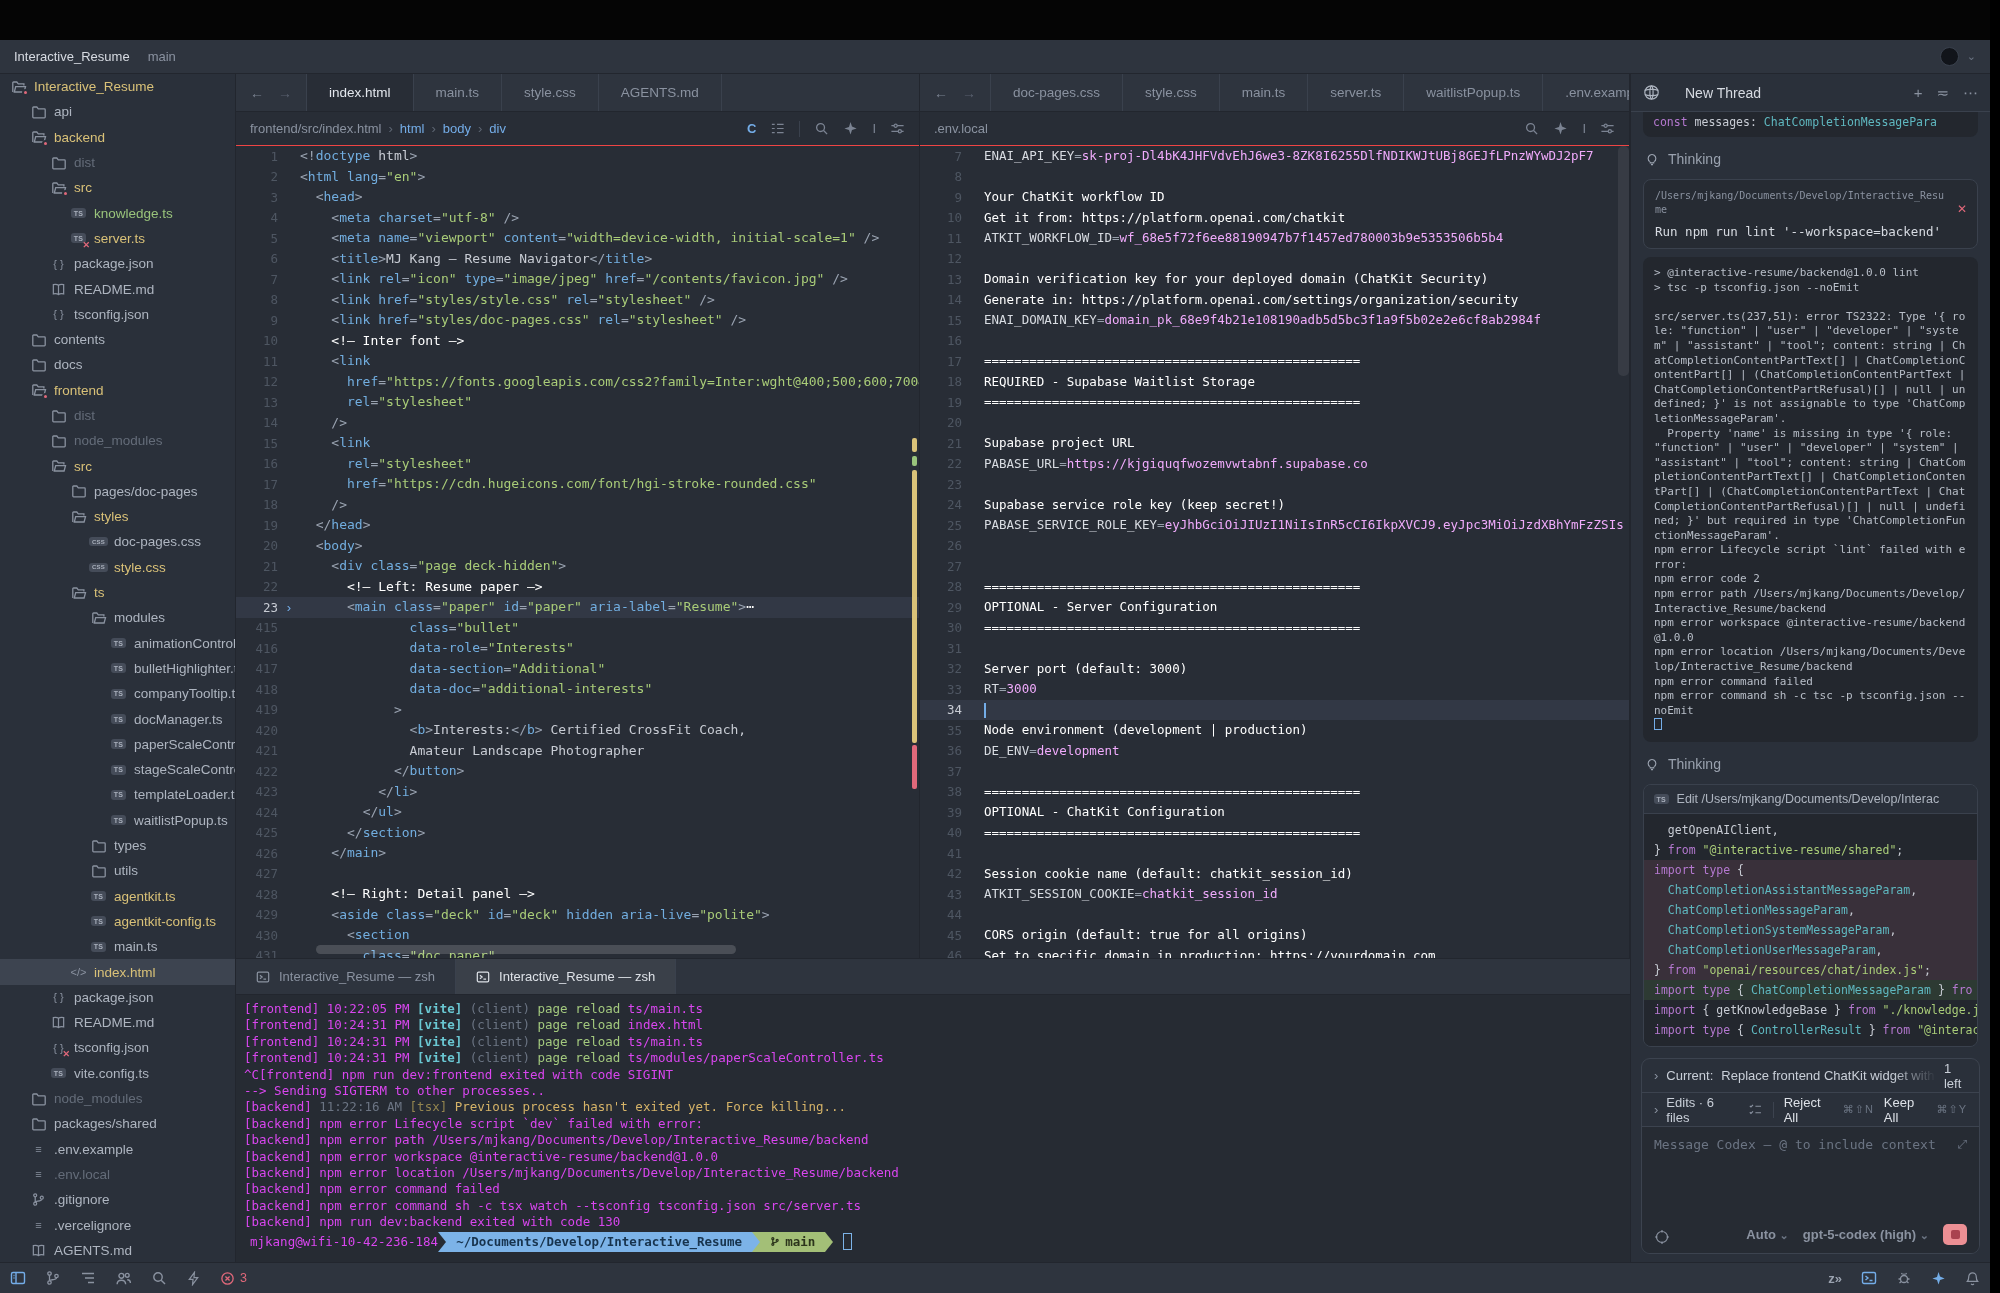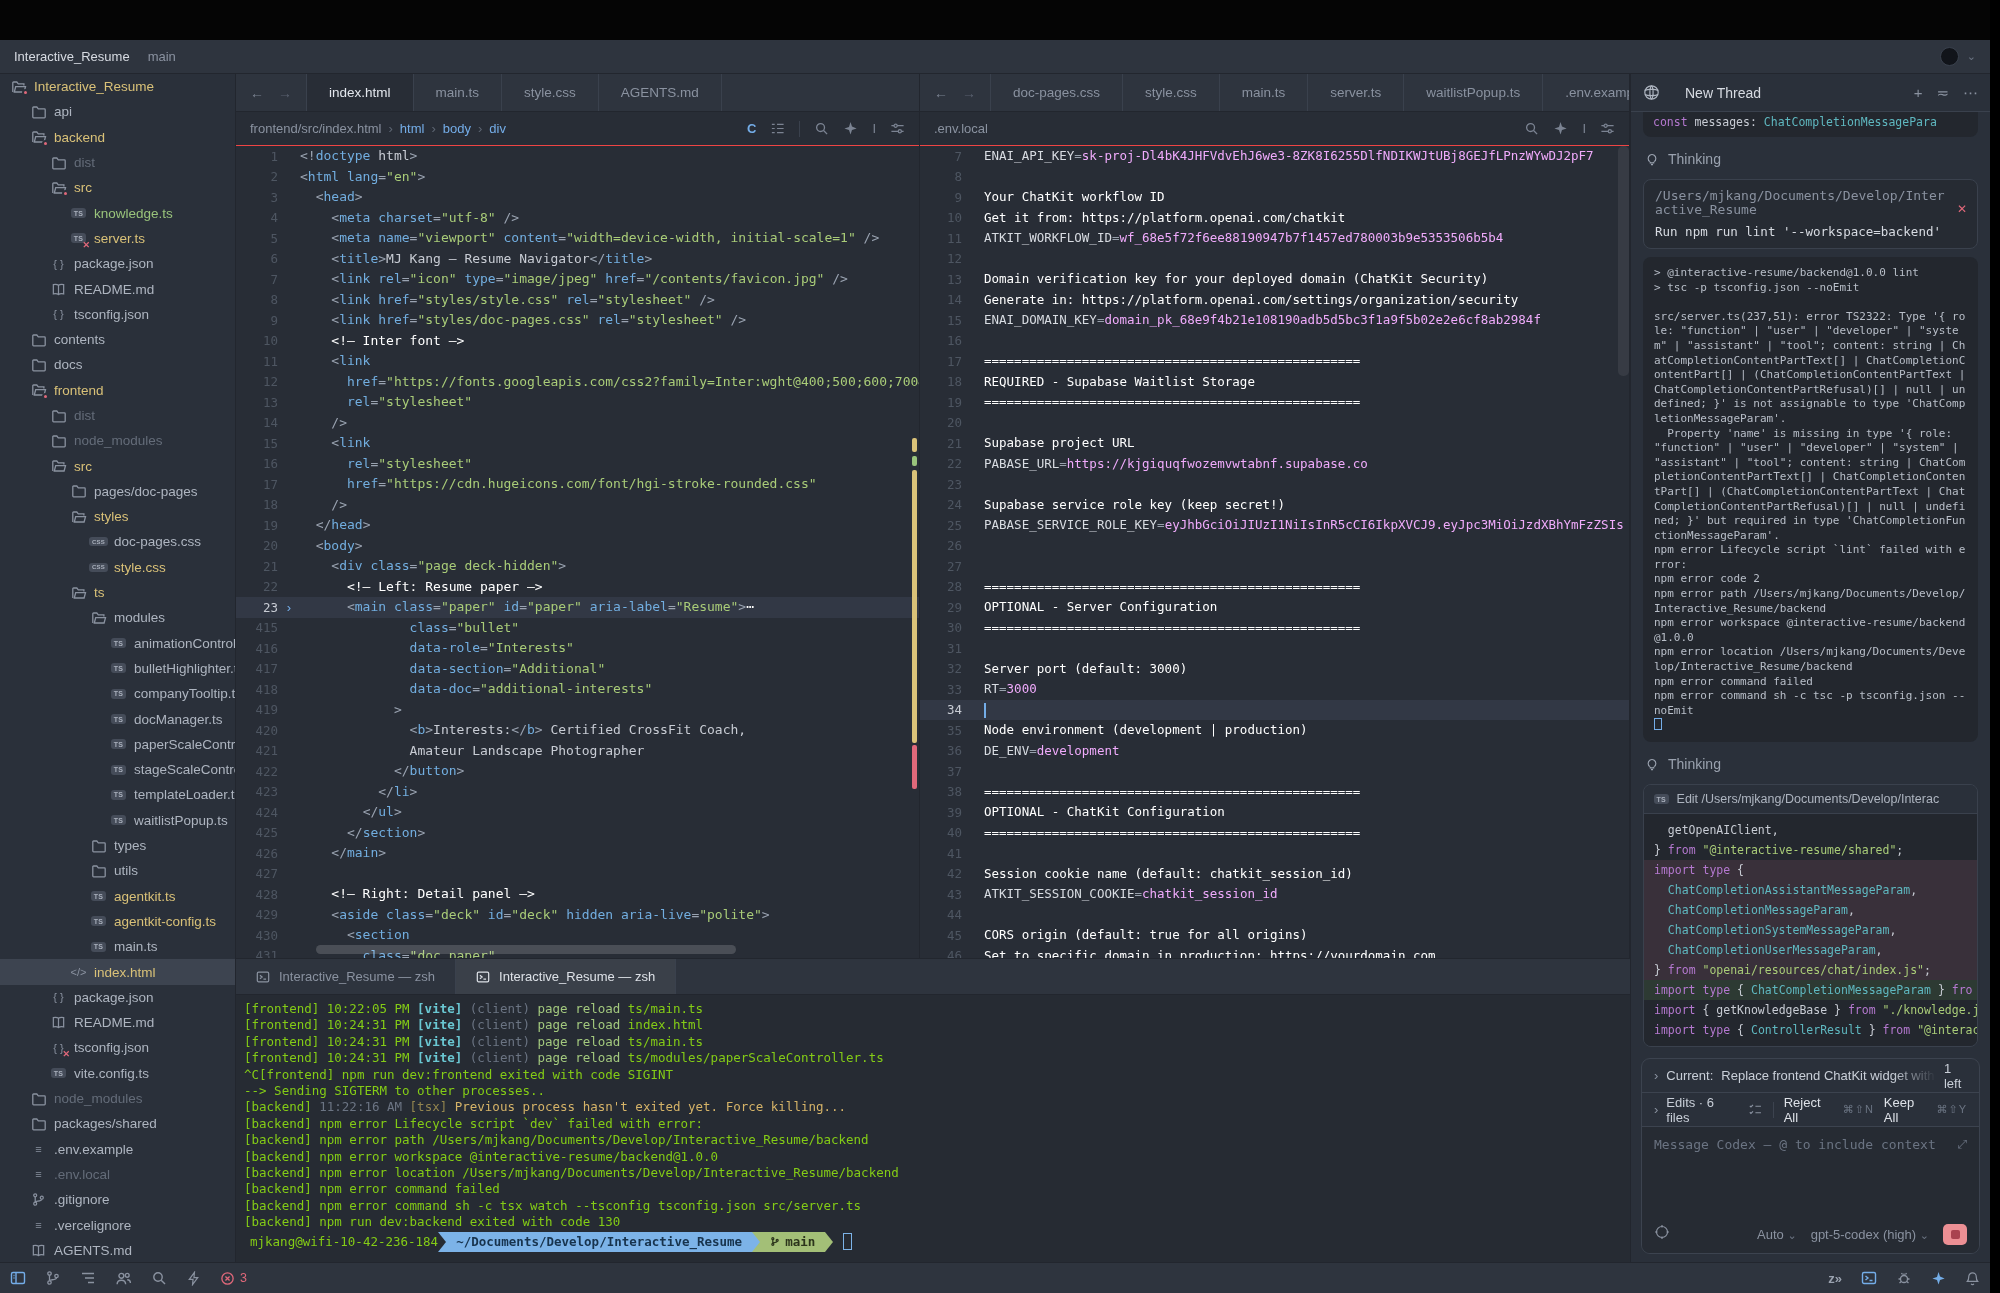--- a/index.html
+++ b/index.html
@@ -63,63 +63,63 @@
   .hscroll{position:absolute;left:80px;bottom:4px;width:420px;height:9px;border-radius:5px;background:rgba(255,255,255,0.16);}
   .vthumb{position:absolute;right:0;top:0;width:11px;height:230px;background:rgba(255,255,255,0.07);border-radius:5px;}
 
   
   #terminal{flex:1;display:flex;flex-direction:column;background:#262b33;border-top:1px solid #22262e;min-height:0;}
   #termtabs{height:36px;display:flex;background:#2e343e;flex:none;border-bottom:1px solid #22262e;}
   .ttab{display:flex;align-items:center;gap:9px;padding:0 20px;font-size:13px;color:#8a92a0;border-right:1px solid #3a414d;}
   .ttab.active{background:#3a4049;color:#dde1e7;}
   #termbody{flex:1;padding:6px 0 0 8px;overflow:hidden;}
   .tline{white-space:pre;font-size:12.5px;line-height:16.4px;}
-  .sg-w{color:#84cc16;} .sg-d{color:#6b7483;} .sg-cy{color:#6ac7d2;font-weight:bold;} .sg-gr{color:#a3c97e;} .sg-ye{color:#d5b368;} .sg-dy{color:#93854f;}
+  .sg-w{color:#d946ef;} .sg-d{color:#6b7483;} .sg-cy{color:#6ac7d2;font-weight:bold;} .sg-gr{color:#a3c97e;} .sg-ye{color:#d5b368;} .sg-dy{color:#93854f;}
   #prompt{display:flex;align-items:center;height:20px;margin-top:1px;font-size:12.5px;}
   .pl-seg{display:flex;align-items:center;height:20px;padding:0 10px;font-weight:bold;}
   .pl-blue{background:#7cb3e8;color:#17334d;}
   .pl-green{background:#a3bf77;color:#2c351c;gap:5px;}
   .tri{width:0;height:0;border-top:10px solid transparent;border-bottom:10px solid transparent;}
   .tri.notch{border-top:10px solid #7cb3e8;border-bottom:10px solid #7cb3e8;border-left:8px solid #262b33;}
   .tri.b2g{border-left:8px solid #7cb3e8;border-top:10px solid #a3bf77;border-bottom:10px solid #a3bf77;}
   .tri.g2bg{border-left:8px solid #a3bf77;}
   .curbox{width:9px;height:17px;border:1.5px solid #7cb3e8;margin-left:10px;}
 
   
   #agent{width:360px;flex:none;background:#2a303a;display:flex;flex-direction:column;border-left:1px solid #22262e;}
   #agent-head{height:38px;flex:none;display:flex;align-items:center;gap:25px;padding:0 12px;border-bottom:1px solid #3a414d;}
   #agent-head .title{font-size:14px;color:#d7dbe2;}
   #agent-head .hicons{margin-left:auto;display:flex;gap:14px;color:#8a92a0;font-size:15px;}
   #agent-body{flex:1;overflow:hidden;padding:0 12px;min-height:0;}
   .frag{background:#23272e;border-radius:0 0 8px 8px;padding:3px 10px 8px;font-size:11.5px;white-space:nowrap;overflow:hidden;}
   .sg-kw{color:#b478cf;} .sg-ty{color:#5fb8c0;} .sg-st{color:#a9cc78;} .sg-pl{color:#c8ccd4;}
   .think{display:flex;align-items:center;gap:9px;color:#9aa2af;font-size:14px;margin:14px 2px 12px;}
   .cmdcard{border:1px solid #3a414d;border-radius:8px;background:#262b33;padding:9px 11px;position:relative;}
-  .cmdpath{font-size:13px;line-height:14px;color:#8a92a0;word-break:break-all;width:290px;}
+  .cmdpath{font-size:10px;line-height:14px;color:#8a92a0;word-break:break-all;width:290px;}
   .cmdrun{font-size:12.5px;color:#d7dbe2;margin-top:7px;}
   .cmdx{position:absolute;right:10px;top:22px;color:#e0687a;font-size:12px;}
   .outblock{background:#23272e;border-radius:8px;margin-top:8px;padding:9px 11px;font-size:11px;line-height:14.6px;color:#b9bfc9;white-space:pre-wrap;word-break:break-all;}
   .ocursor{display:inline-block;width:8px;height:12px;border:1.5px solid #74ade8;vertical-align:-2px;}
   .editcard{border:1px solid #3a414d;border-radius:8px;overflow:hidden;margin-top:2px;}
   .editcard .ehead{display:flex;align-items:center;gap:8px;background:#2a303a;padding:7px 10px;font-size:12.5px;color:#aeb5c0;border-bottom:1px solid #3a414d;white-space:nowrap;overflow:hidden;}
   .editbody{background:#23272e;padding:6px 0;}
   .dline{padding:0 10px;font-size:11.5px;line-height:20px;white-space:pre;overflow:hidden;}
   .dline.del{background:#39303a;}
   .dline.add{background:#2d3a33;}
   #agent-foot{flex:none;margin:6px 10px 8px;border:1px solid #3c434f;border-radius:9px;overflow:hidden;background:#2a303a;}
   .frow{height:34px;display:flex;align-items:center;padding:0 12px;font-size:13px;border-bottom:1px solid #3c434f;color:#c9cfd8;gap:8px;}
   .frow .carat{color:#8a92a0;font-size:13px;}
   .fade-txt{white-space:nowrap;overflow:hidden;max-width:215px;-webkit-mask-image:linear-gradient(90deg,#000 80%,transparent);mask-image:linear-gradient(90deg,#000 80%,transparent);}
   .frow .right{margin-left:auto;display:flex;align-items:center;gap:10px;}
   .kbd{color:#6b7483;font-size:11px;letter-spacing:1px;}
   .fdivider{width:1px;height:16px;background:#3c434f;}
   #msgbox{background:#262b33;height:126px;display:flex;flex-direction:column;padding:10px 12px 8px;}
   #msgbox .ph{font-size:13px;color:#6b7483;font-family:"DejaVu Sans Mono",monospace;display:flex;}
   #msgbox .expand{margin-left:auto;color:#6b7483;font-size:12px;}
-  #msgctl{margin-top:auto;display:flex;align-items:flex-start;gap:12px;color:#8a92a0;font-size:13px;}
+  #msgctl{margin-top:auto;display:flex;align-items:flex-end;gap:12px;color:#8a92a0;font-size:13px;font-weight:bold;}
   #msgctl .mright{margin-left:auto;display:flex;align-items:center;gap:14px;}
   .stopbtn{width:24px;height:21px;background:#ec8f94;border-radius:5px;display:flex;align-items:center;justify-content:center;}
   .stopbtn .sq{width:9px;height:9px;background:#a9434f;border-radius:2px;}
 
   
   #statusbar{height:31px;flex:none;background:#2e343e;border-top:1px solid #22262e;display:flex;align-items:center;padding:0 10px;color:#8a92a0;}
   #statusbar .grp{display:flex;align-items:center;gap:19px;}
   #statusbar .blue{color:#74ade8;}
   #statusbar .red{color:#e0687a;display:flex;align-items:center;gap:5px;font-size:12.5px;}
   #statusbar .spacer{flex:1;}

